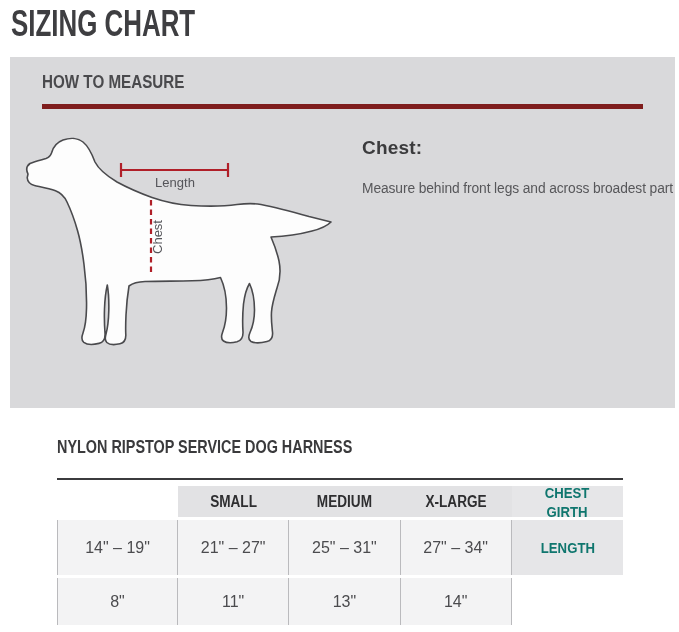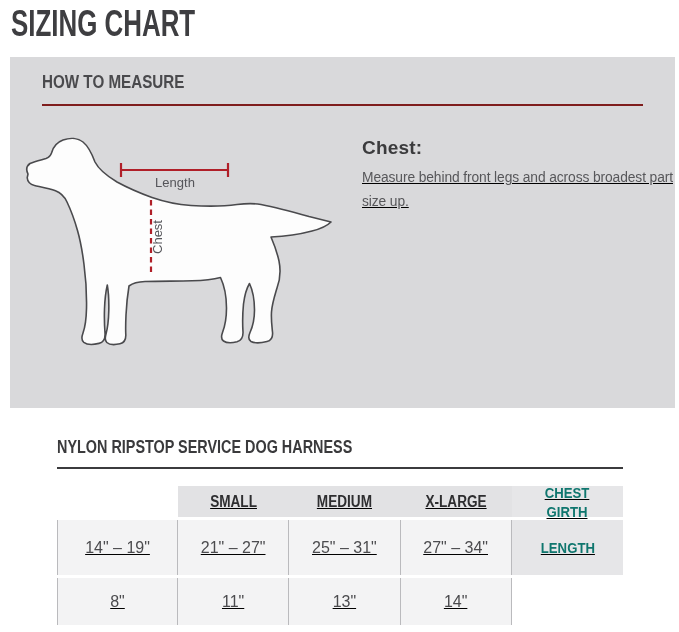--- a/index.html
+++ b/index.html
@@ -7,36 +7,36 @@
   #stage{
     position:relative;width:679px;height:632px;background:#ffffff;
     font-family:"Liberation Sans",sans-serif;overflow:hidden;
   }
   .cond{display:inline-block;transform-origin:left center;}
   
   #page-title{position:absolute;left:11px;top:3px;color:#3e3e41;}
   #page-title .cond{font-size:37px;font-weight:bold;letter-spacing:0px;transform:scaleX(0.70);white-space:nowrap;}
   
   #measure-panel{position:absolute;left:10px;top:57px;width:665px;height:351px;background:#d9d9db;}
-  #htm-heading{position:absolute;left:32px;top:14px;width:601px;padding-bottom:11px;border-bottom:2px solid #7f1d1d;color:#4a4a4d;}
+  #htm-heading{position:absolute;left:32px;top:14px;width:601px;padding-bottom:11px;border-bottom:5px solid #7f1d1d;color:#4a4a4d;}
   #htm-heading .cond{font-size:19px;font-weight:bold;transform:scaleX(0.80);white-space:nowrap;}
   
   #dog-svg{position:absolute;left:15px;top:73px;}
   
   #chest-info{position:absolute;left:352px;top:80px;width:305px;}
   #chest-info-heading{font-size:19px;font-weight:bold;color:#3b3b3d;letter-spacing:0.2px;}
-  #chest-info-body{margin-top:7px;text-decoration:underline;}
+  #chest-info-body{margin-top:18px;}
   #chest-info-body .bline{font-size:13.8px;line-height:24px;color:#57575a;letter-spacing:-0.1px;white-space:nowrap;}
   
-  #harness-heading{position:absolute;left:57px;top:437px;width:566px;padding-bottom:9px;border-bottom:2px solid #3b3b3d;color:#3a3a3c;}
+  #harness-heading{position:absolute;left:57px;top:437px;width:566px;padding-bottom:20px;border-bottom:2px solid #3b3b3d;color:#3a3a3c;}
   #harness-heading .cond{font-size:18px;font-weight:bold;transform:scaleX(0.80);white-space:nowrap;}
   #size-table{
     position:absolute;left:57px;top:486px;width:566px;
     display:grid;grid-template-columns:121px 1fr 1fr 1fr 1fr;
-    grid-template-rows:31px 55px 47px;row-gap:3px;text-decoration:underline;
+    grid-template-rows:31px 55px 47px;row-gap:3px;
   }
   .cell{display:flex;align-items:center;justify-content:center;text-align:center;}
   .head-cell{background:#e2e2e4;color:#2e2e30;}
   .head-cell .cond{font-size:16px;font-weight:bold;transform:scaleX(0.85);white-space:nowrap;transform-origin:center;}
   .corner-cell{background:transparent;}
   .label-cell{background:#e6e6e8;color:#0f766e;}
   .label-cell .cond{font-size:15.5px;font-weight:bold;line-height:19px;transform:scaleX(0.85);transform-origin:center;max-width:72px;}
   .data-cell{background:#f3f3f4;color:#4b4b4e;font-size:16px;border-right:1px solid #bababd;}
   .data-cell.first{border-left:1px solid #bababd;}
 </style>
@@ -117,21 +117,20 @@
       </g>
       <line x1="126" y1="70" x2="126" y2="143" stroke="#b01f28" stroke-width="2.2" stroke-dasharray="5.5,4"></line>
       <text x="150" y="57" text-anchor="middle" font-size="13" fill="#55555a">Length</text>
       <text x="137" y="107" text-anchor="middle" transform="rotate(-90 137 107)" font-size="13" fill="#55555a">Chest</text>
     </svg>
 
     <div id="chest-info">
       <div id="chest-info-heading">Chest:</div>
       <div id="chest-info-body">
         <div class="bline">Measure behind front legs and across broadest part</div>
-        <div class="bline">size up.</div>
       </div>
     </div>
 
   </div>
 
   <div id="harness-heading">
     <span class="cond">NYLON RIPSTOP SERVICE DOG HARNESS</span>
   </div>
 
   <div id="size-table">

